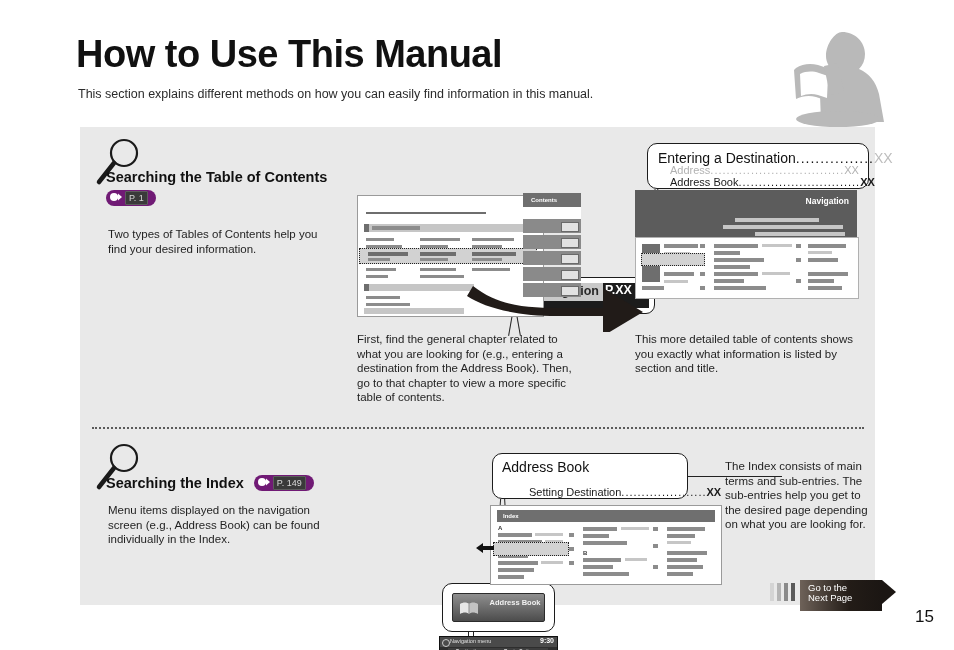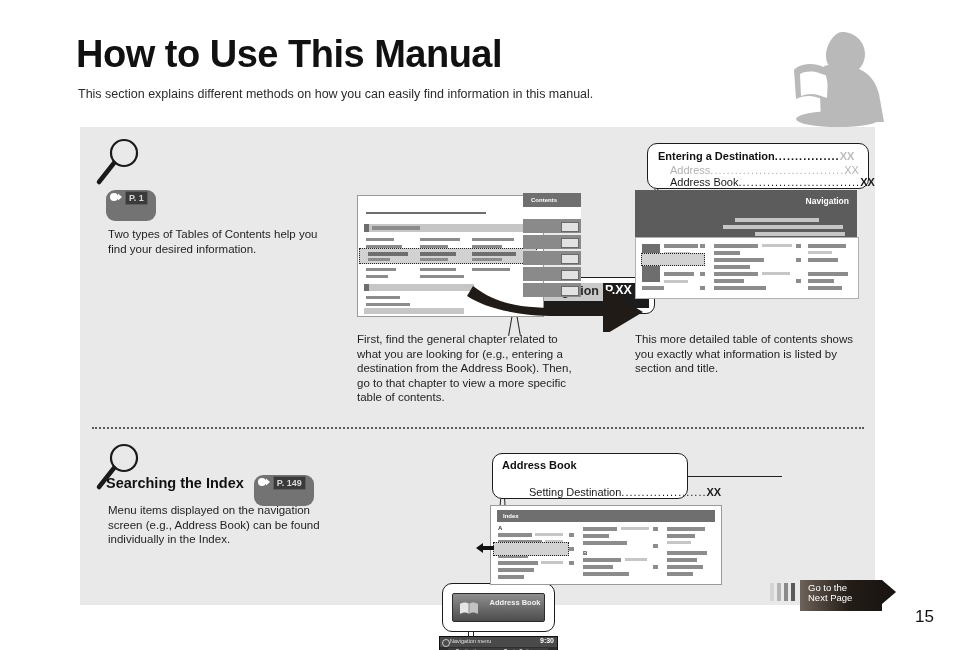--- a/index.html
+++ b/index.html
@@ -35,22 +35,22 @@
   }
   
   .magnifier{position:absolute;width:48px;height:50px;}
   
   .sec-head{
     position:absolute;font-size:14.5px;font-weight:bold;color:#111;
     white-space:nowrap;
   }
   .page-badge{
     display:inline-block;
-    background:#737373;color:#fff;border-radius:9px;
-    padding:1px 8px 16px 4px;font-size:9.5px;font-weight:bold;
+    background:#701a75;color:#fff;border-radius:9px;
+    padding:1px 8px 1px 4px;font-size:9.5px;font-weight:normal;
     line-height:12px;vertical-align:2px;white-space:nowrap;
   }
   .page-badge .arr{
     display:inline-block;width:13px;height:10px;margin-right:2px;
     vertical-align:-1px;
   }
   .page-badge .pg{
     display:inline-block;background:#3a3a3a;color:#d8d8d8;
     padding:0 3px;border:1px solid #5d5d5d;border-radius:1px;
     font-size:9px;
@@ -102,21 +102,21 @@
     position:absolute;font-size:8.5px;font-weight:bold;color:#ffffff;
   }
   
   .callout{
     position:absolute;background:#fff;border:1.6px solid #1c1c1c;
     border-radius:10px;box-sizing:border-box;
   }
   .co-line{
     position:absolute;font-size:11px;white-space:nowrap;
   }
-  .co-line.bold{font-weight:bold;font-size:11px;color:#111;}
+  .co-line.bold{font-weight:normal;font-size:14px;color:#111;}
   .co-line.grey{color:#b2b2b2;}
   .dots{letter-spacing:1px;}
   
   .navscreen{
     position:absolute;left:359px;top:509px;width:119px;height:72px;
     background:#2e2e2e;border:1.5px solid #111;box-sizing:border-box;
     overflow:hidden;
   }
   .ns-top{
     position:absolute;left:0;top:0;width:100%;height:10px;
@@ -186,20 +186,23 @@
 
   <div class="divider"></div>
 
   <div class="magnifier" style="left:14px;top:10px;">
     <svg viewBox="0 0 48 50" width="48" height="50">
       <circle cx="30" cy="16" r="13" fill="none" stroke="#1a1a1a" stroke-width="2.2"></circle>
       <line x1="20" y1="26" x2="5" y2="45" stroke="#1a1a1a" stroke-width="4.5" stroke-linecap="round"></line>
     </svg>
   </div>
 
+  <div class="sec-head" style="left:26px;top:42px;">
+    <span>Searching the Table of Contents</span>
+  </div>
   <div style="position:absolute;left:26px;top:62px;">
     <span class="page-badge">
       <span class="arr">
         <svg viewBox="0 0 13 10" width="13" height="10">
           <circle cx="4" cy="5" r="4" fill="#fff"></circle>
           <path d="M3 3.4h5V1.6L12 5 8 8.4V6.6H3z" fill="#fff"></path>
         </svg>
       </span><span class="pg">P. 1</span>
     </span>
   </div>
@@ -438,20 +441,21 @@
     <div class="ln" style="left:176px;top:52px;width:30px;height:4px;"></div>
     <div class="ln" style="left:176px;top:59px;width:36px;height:4px;"></div>
     <div class="ln" style="left:176px;top:66px;width:26px;height:4px;"></div>
   </div>
 
   <div class="hl-row" style="left:413px;top:415px;width:74px;height:12px;"></div>
   <svg style="position:absolute;left:396px;top:416px;width:18px;height:10px;" viewBox="0 0 18 10">
     <path fill="#111" d="M0 5l7-5v3h11v4H7v3z"></path>
   </svg>
 
+  <div class="body-text" style="left:645px;top:332px;width:150px;">The Index consists of main terms and sub-entries. The sub-entries help you get to the desired page depending on what you are looking for.</div>
 
 </div>
 
 <div class="nextpage-wrap">
   <div class="np-bars">
     <div class="np-bar" style="left:0;background:#d4d4d4;"></div>
     <div class="np-bar" style="left:7px;background:#b4b4b4;"></div>
     <div class="np-bar" style="left:14px;background:#8a8a8a;"></div>
     <div class="np-bar" style="left:21px;background:#5a5a5a;"></div>
   </div>

